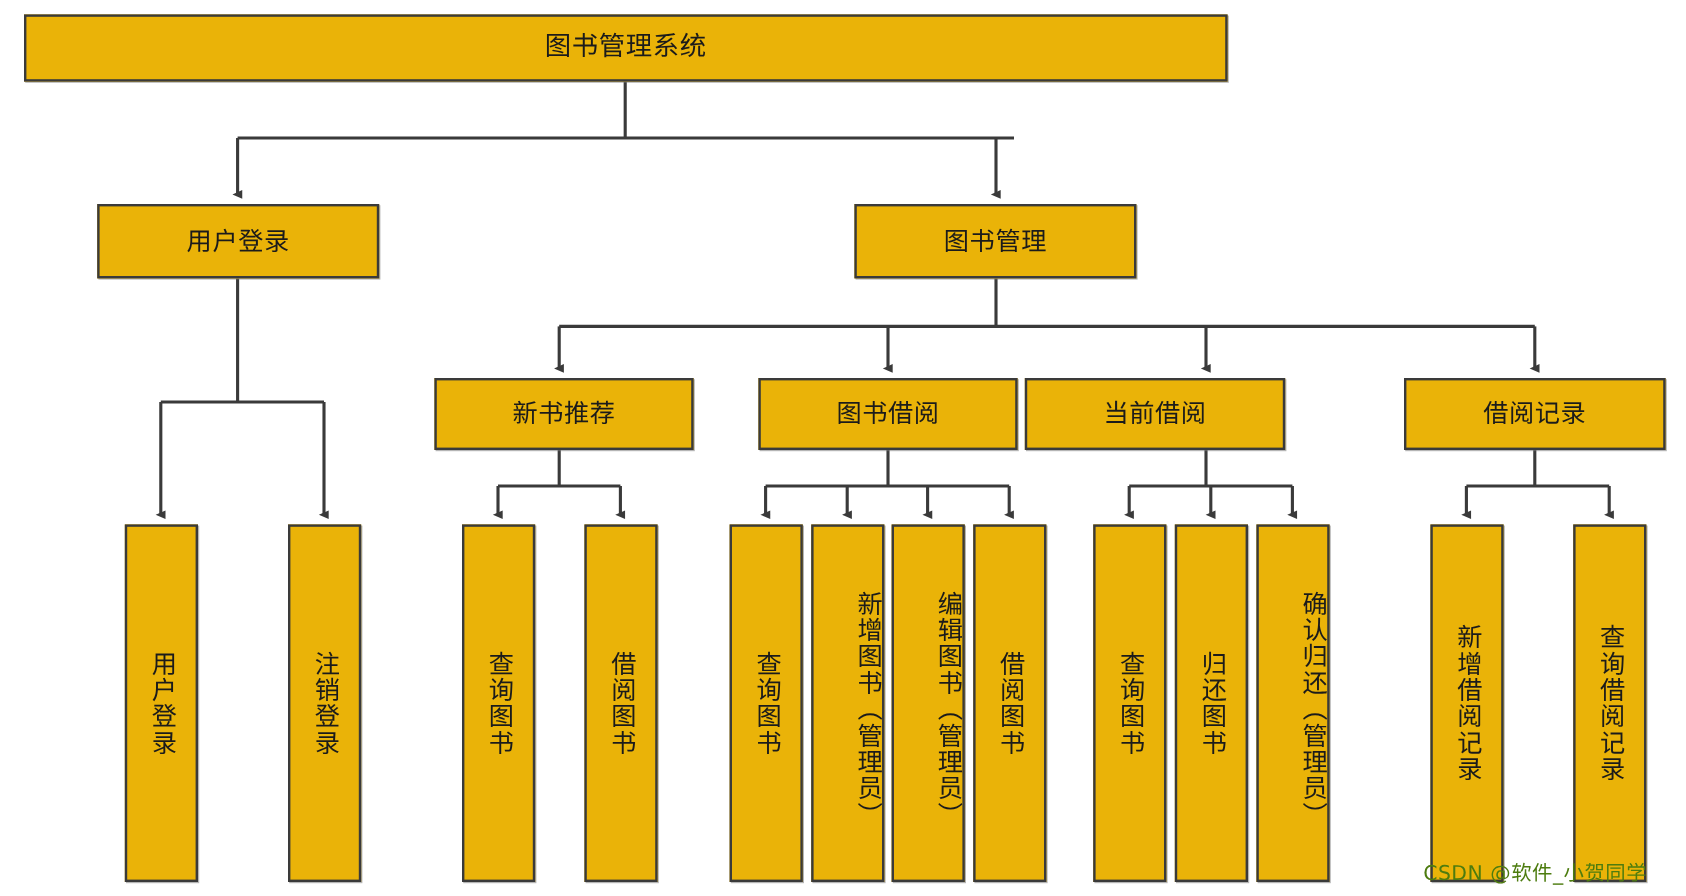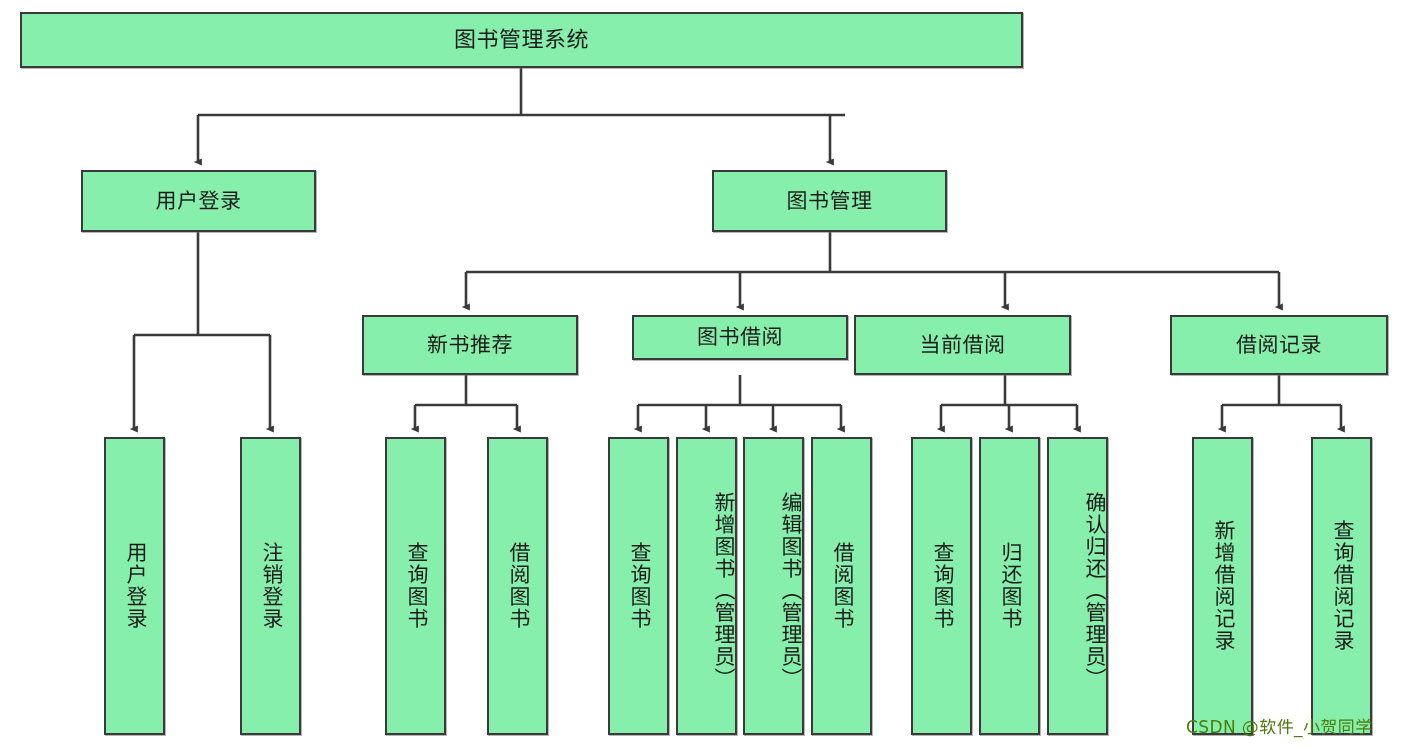--- a/index.html
+++ b/index.html
@@ -22,21 +22,21 @@
     position: absolute;
     left: 0;
     top: 0;
     width: 1405px;
     height: 747px;
     pointer-events: none;
   }
   .node {
     position: absolute;
     box-sizing: border-box;
-    background: #86efac;
+    background: #eab308;
     border: 2px solid #3a3a3a;
     display: flex;
     align-items: center;
     justify-content: center;
     color: #1b1b1b;
     line-height: 1.18;
     text-align: center;
     box-shadow: 1px 1px 0 rgba(120,120,120,0.55);
   }
   .node.horiz {
@@ -126,21 +126,21 @@
   </svg>
 
   <div class="node horiz root" style="left:20px; top:12px; width:1003px; height:56px;">图书管理系统</div>
 
   <div class="node horiz" style="left:81px; top:170px; width:235px; height:62px;">用户登录</div>
 
   <div class="node horiz" style="left:712px; top:170px; width:235px; height:62px;">图书管理</div>
 
   <div class="node horiz" style="left:362px; top:315px; width:216px; height:60px;">新书推荐</div>
 
-  <div class="node horiz" style="left:632px; top:315px; width:216px; height:45px;">图书借阅</div>
+  <div class="node horiz" style="left:632px; top:315px; width:216px; height:60px;">图书借阅</div>
 
   <div class="node horiz" style="left:854px; top:315px; width:217px; height:60px;">当前借阅</div>
 
   <div class="node horiz" style="left:1170px; top:315px; width:218px; height:60px;">借阅记录</div>
 
   <div class="node vert centered" style="left:104px; top:437px; width:61px; height:298px;">用户登录</div>
 
   <div class="node vert centered" style="left:240px; top:437px; width:61px; height:298px;">注销登录</div>
 
   <div class="node vert centered" style="left:385px; top:437px; width:61px; height:298px;">查询图书</div>

